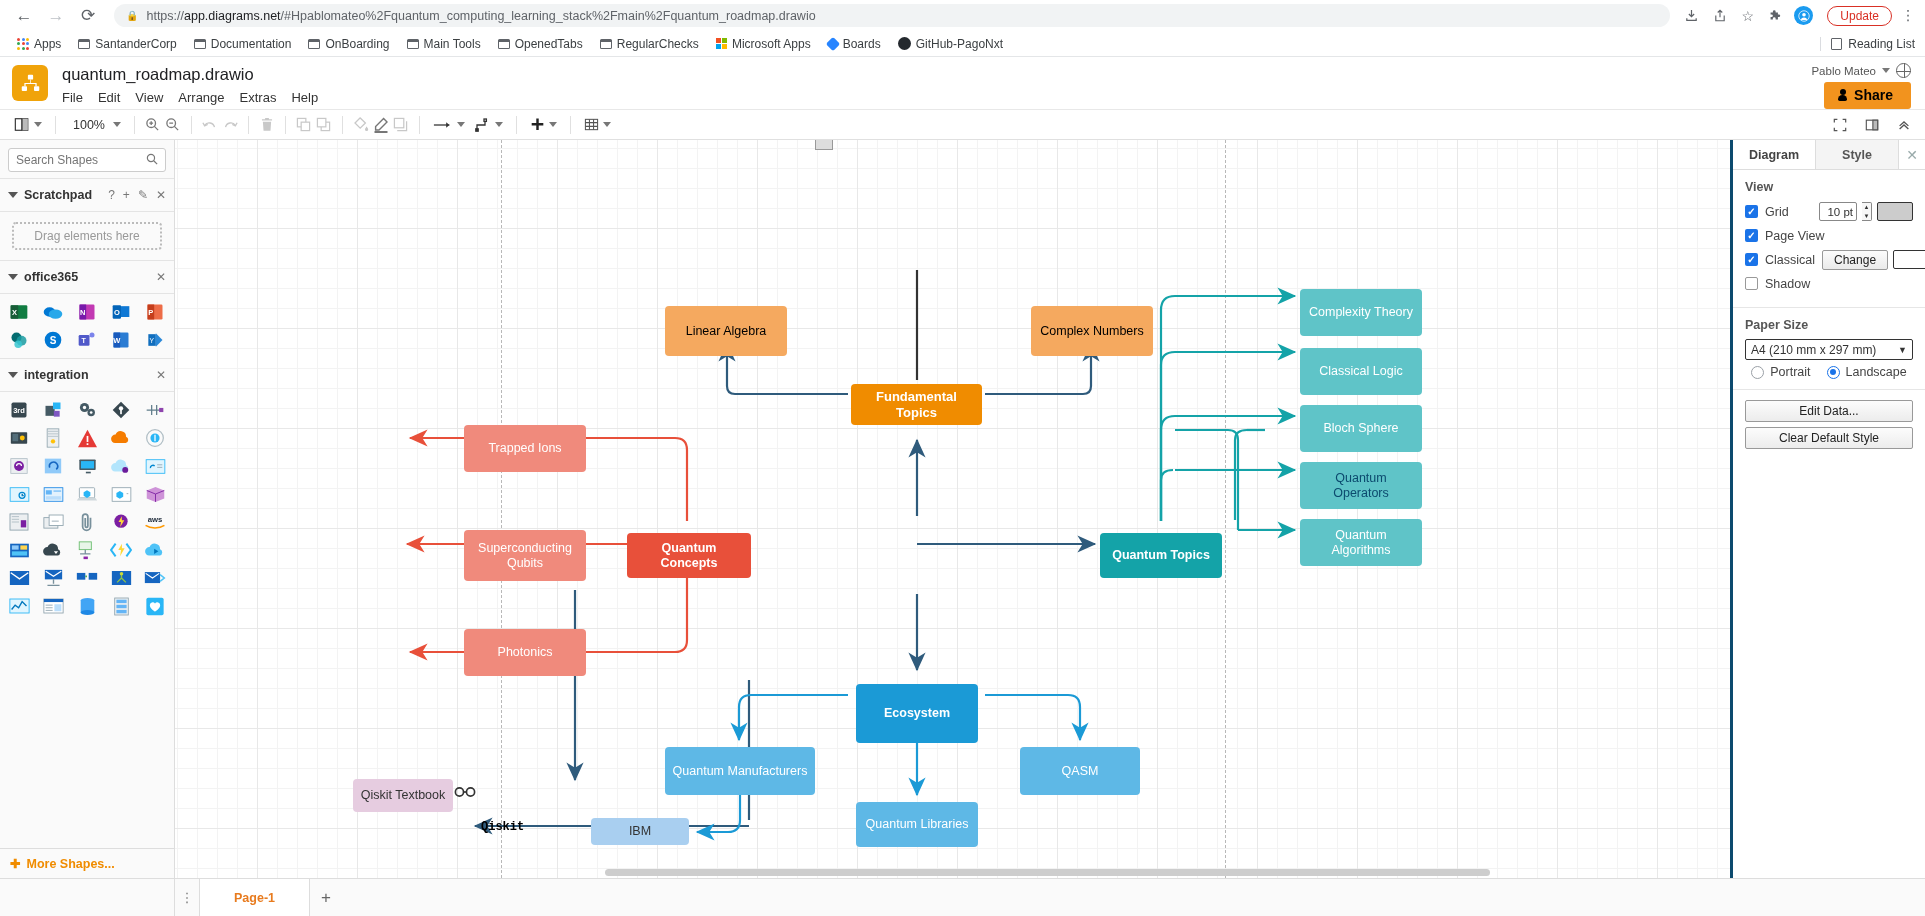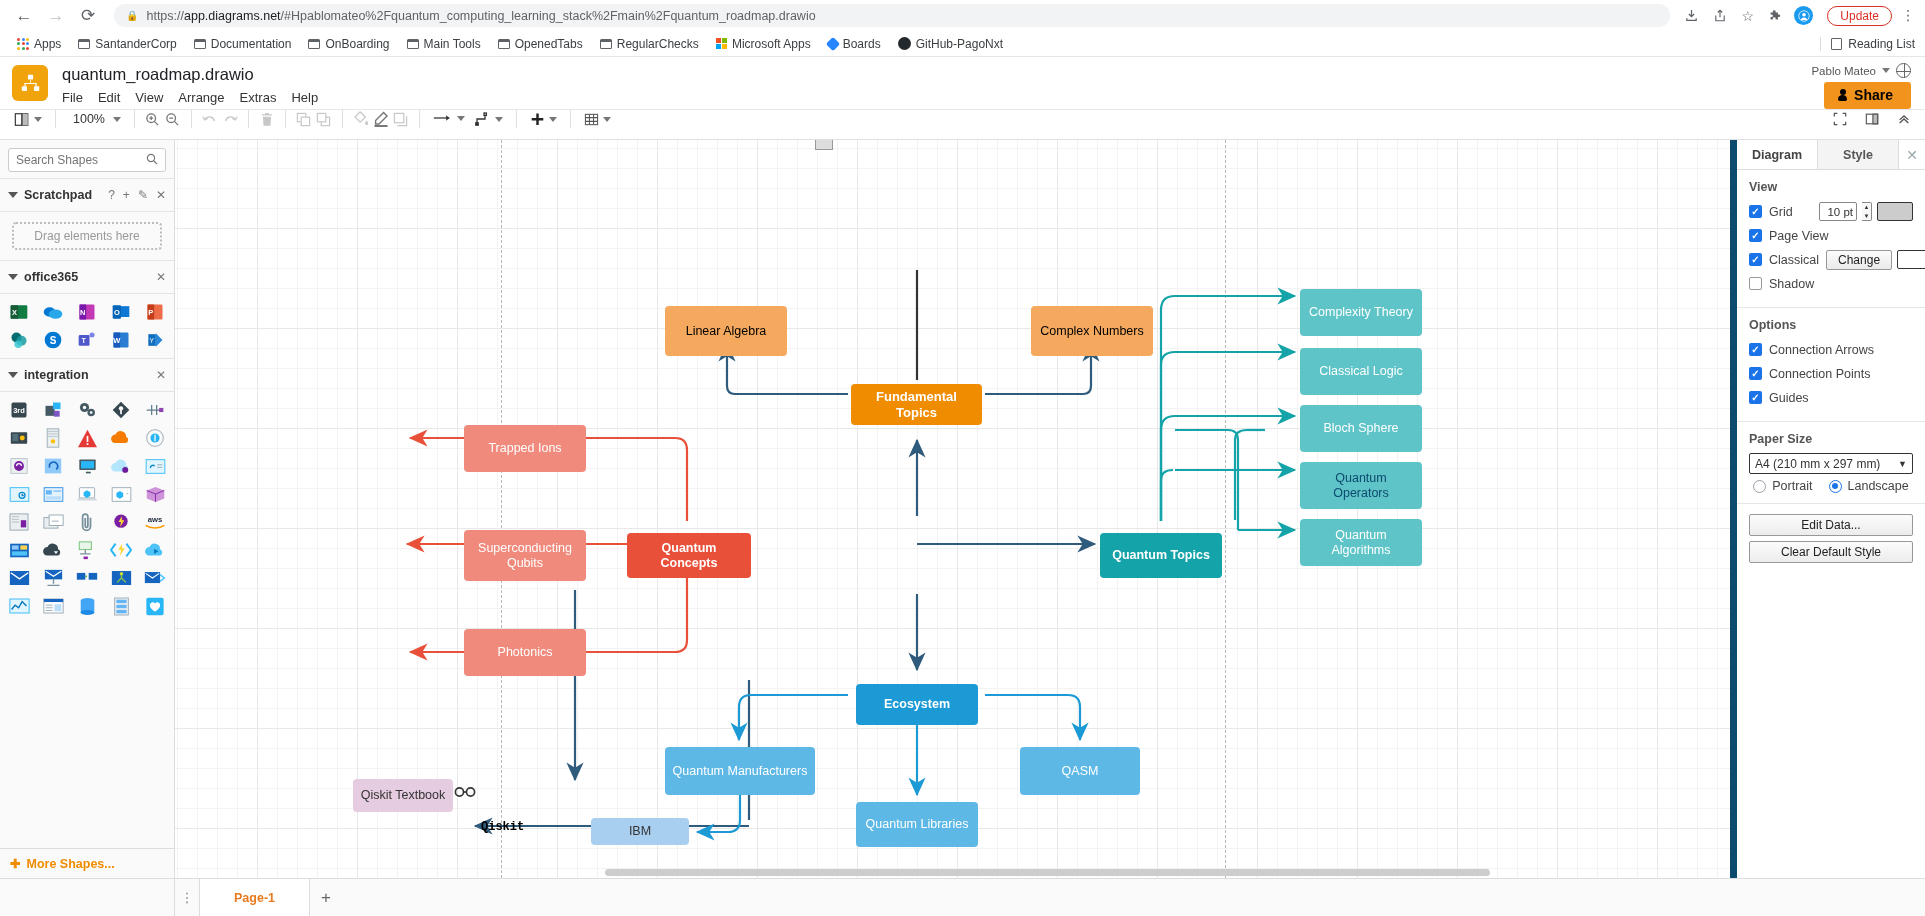--- a/index.html
+++ b/index.html
@@ -71,21 +71,21 @@
   .globe:after{content:"";position:absolute;top:50%;left:-1.4px;right:-1.4px;height:0;
      border-top:1.4px solid #666;}
   .share-btn { background:#f2931e; color:#000; font-size:14px; font-weight:bold; border-radius:3px;
      padding:5px 18px 6px 14px; display:flex; align-items:center; gap:7px; }
   .person-ico { width:9px; height:12px; position:relative; }
   .person-ico:before{content:"";position:absolute;top:0;left:1.5px;width:6px;height:6px;
      border-radius:50%;background:#000;}
   .person-ico:after{content:"";position:absolute;bottom:0;left:0;width:9px;height:6px;
      border-radius:5px 5px 2px 2px;background:#000;}
 
-  .toolbar { height:30px; background:#fff; display:flex; align-items:flex-start; padding:0 10px;
+  .toolbar { height:30px; background:#fff; display:flex; align-items:center; padding:0 10px;
      gap:2px; border-bottom:1px solid #e0e0e0; position:relative; }
   .tb-sep { width:1px; height:18px; background:#e0e0e0; margin:0 7px; }
   .tb-item { display:flex; align-items:center; gap:4px; padding:2px 4px; color:#666; }
   .tb-zoom { font-size:12.5px; color:#333; padding:0 4px; }
   .tb-ico { width:18px; height:18px; display:flex; align-items:center; justify-content:center;
      color:#777; font-size:14px; }
   .tb-ico.faint { color:#c8c8c8; }
   .tb-right { position:absolute; right:12px; display:flex; gap:14px; align-items:center; color:#555; }
 
   .body-row { flex:1; display:flex; min-height:0; }
@@ -125,21 +125,21 @@
      background-size: 100px 100px, 100px 100px, 20px 20px, 20px 20px;
      background-position: -18px -12px, -18px -12px, -18px -12px, -18px -12px; }
   .page-break { position:absolute; top:0; bottom:0; width:0; border-left:1px dashed #b8b8b8; }
   .node { position:absolute; border-radius:4px; display:flex; align-items:center;
      justify-content:center; text-align:center; line-height:1.2; padding:2px 6px; }
   .svg-edges { position:absolute; inset:0; overflow:visible; }
   .canvas-hscroll { position:absolute; left:430px; right:240px; bottom:2px; height:7px;
      background:#cdcdcd; border-radius:4px; }
 
   
-  .format-panel { width:195px; background:#fff; border-left:7px solid #0c4a6e; display:flex;
+  .format-panel { width:195px; background:#fff; border-left:3px solid #0c4a6e; display:flex;
      flex-direction:column; font-size:12px; color:#333; }
   .fp-tabs { height:30px; display:flex; border-bottom:1px solid #ddd; }
   .fp-tab { flex:1; display:flex; align-items:center; justify-content:center; font-size:12.5px;
      font-weight:bold; color:#444; background:#fff; border-right:1px solid #ddd; }
   .fp-tab.inactive { background:#f4f4f4; color:#555; }
   .fp-close { width:26px; display:flex; align-items:center; justify-content:center; color:#9aa;
      font-size:14px; }
   .fp-sect { padding:10px 12px; border-bottom:1px solid #e6e6e6; }
   .fp-title { font-weight:bold; font-size:12.5px; color:#555; margin-bottom:7px; }
   .fp-row { display:flex; align-items:center; gap:7px; min-height:21px; margin-bottom:3px; }
@@ -954,21 +954,21 @@
         </div>
         <div class="node" style="left: 1125px; top: 265px; width: 122px; height: 47px; background: rgb(95, 196, 200); color: rgb(255, 255, 255); font-weight: normal; font-size: 12.5px;">
           <span>Bloch Sphere</span>
         </div>
         <div class="node" style="left: 1125px; top: 322px; width: 122px; height: 47px; background: rgb(95, 196, 200); color: #0c4a6e; font-weight: normal; font-size: 12.5px;">
           <span>Quantum Operators</span>
         </div>
         <div class="node" style="left: 1125px; top: 379px; width: 122px; height: 47px; background: rgb(95, 196, 200); color: rgb(255, 255, 255); font-weight: normal; font-size: 12.5px;">
           <span>Quantum Algorithms</span>
         </div>
-        <div class="node" style="left: 681px; top: 544px; width: 122px; height: 41px; background: rgb(27, 154, 214); color: rgb(255, 255, 255); font-weight: bold; font-size: 12.5px;">
+        <div class="node" style="left: 681px; top: 544px; width: 122px; height: 59px; background: rgb(27, 154, 214); color: rgb(255, 255, 255); font-weight: bold; font-size: 12.5px;">
           <span>Ecosystem</span>
         </div>
         <div class="node" style="left: 490px; top: 607px; width: 150px; height: 48px; background: rgb(94, 184, 230); color: rgb(255, 255, 255); font-weight: normal; font-size: 12.5px;">
           <span>Quantum Manufacturers</span>
         </div>
         <div class="node" style="left: 845px; top: 607px; width: 120px; height: 48px; background: rgb(94, 184, 230); color: rgb(255, 255, 255); font-weight: normal; font-size: 12.5px;">
           <span>QASM</span>
         </div>
         <div class="node" style="left: 681px; top: 662px; width: 122px; height: 45px; background: rgb(94, 184, 230); color: rgb(255, 255, 255); font-weight: normal; font-size: 12.5px;">
           <span>Quantum Libraries</span>
@@ -1013,35 +1013,20 @@
             <span class="btn-sm">Change</span>
             <span class="swatch white"></span>
           </span>
         </div>
         <div class="fp-row">
           <span class="cb off"></span>
           <span class="fp-label">Shadow</span>
         </div>
       </div>
 
-      <div class="fp-sect">
-        <div class="fp-title">Options</div>
-        <div class="fp-row">
-          <span class="cb"></span>
-          <span class="fp-label">Connection Arrows</span>
-        </div>
-        <div class="fp-row">
-          <span class="cb"></span>
-          <span class="fp-label">Connection Points</span>
-        </div>
-        <div class="fp-row">
-          <span class="cb"></span>
-          <span class="fp-label">Guides</span>
-        </div>
-      </div>
 
       <div class="fp-sect">
         <div class="fp-title">Paper Size</div>
         <div class="sel-box">
           <span>A4 (210 mm x 297 mm)</span>
           <span class="sel-caret">▼</span>
         </div>
         <div class="radio-row">
           <span class="radio"></span>
           <span class="fp-label">Portrait</span>

